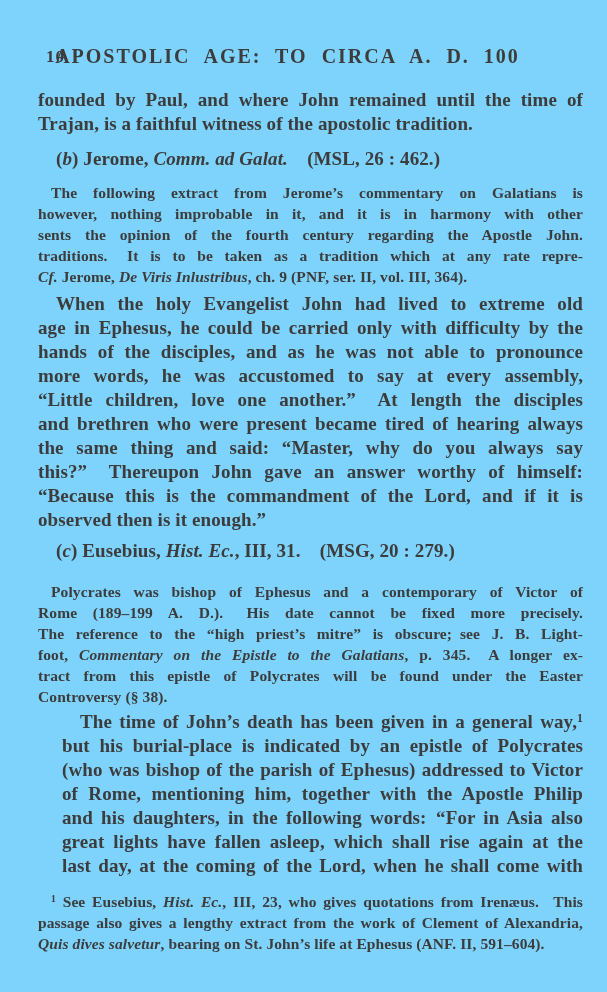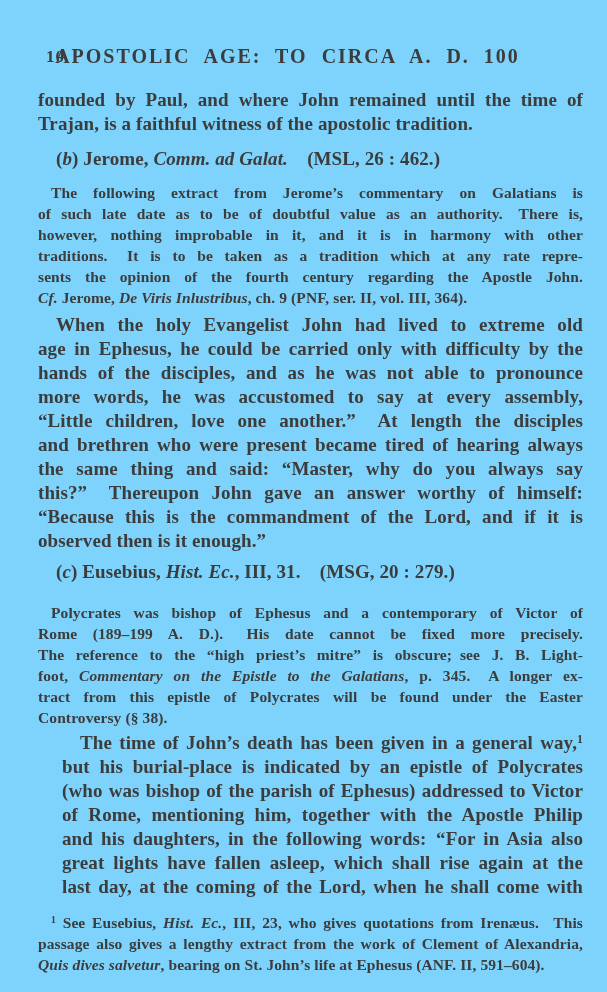--- a/index.html
+++ b/index.html
@@ -88,24 +88,23 @@
         <div class="line"><span>founded by Paul, and where John remained until the time of</span></div>
         <div class="line last"><span>Trajan, is a faithful witness of the apostolic tradition.</span></div>
       </section>
 
     <section class="para main-text sec-heading-b">
         <div class="line last indent"><span>(</span><em>b</em><span>) Jerome, </span><em>Comm. ad Galat.</em><span>  (MSL, 26 : 462.)</span></div>
       </section>
 
     <section class="para small-text sec-note-b">
         <div class="line indent"><span>The following extract from Jerome’s commentary on Galatians is</span></div>
-        <div class="line"><span>of such late date as to be of doubtful value as an authority.  There is,</span></div>
         <div class="line"><span>however, nothing improbable in it, and it is in harmony with other</span></div>
+        <div class="line"><span>sents the opinion of the fourth century regarding the Apostle John.</span></div>
         <div class="line"><span>traditions.  It is to be taken as a tradition which at any rate repre-</span></div>
-        <div class="line"><span>sents the opinion of the fourth century regarding the Apostle John.</span></div>
         <div class="line last"><em>Cf.</em><span> Jerome, </span><em>De Viris Inlustribus</em><span>, ch. 9 (PNF, ser. II, vol. III, 364).</span></div>
       </section>
 
     <section class="para main-text sec-extract-jerome">
         <div class="line indent"><span>When the holy Evangelist John had lived to extreme old</span></div>
         <div class="line"><span>age in Ephesus, he could be carried only with difficulty by the</span></div>
         <div class="line"><span>hands of the disciples, and as he was not able to pronounce</span></div>
         <div class="line"><span>more words, he was accustomed to say at every assembly,</span></div>
         <div class="line"><span>“Little children, love one another.”  At length the disciples</span></div>
         <div class="line"><span>and brethren who were present became tired of hearing always</span></div>

